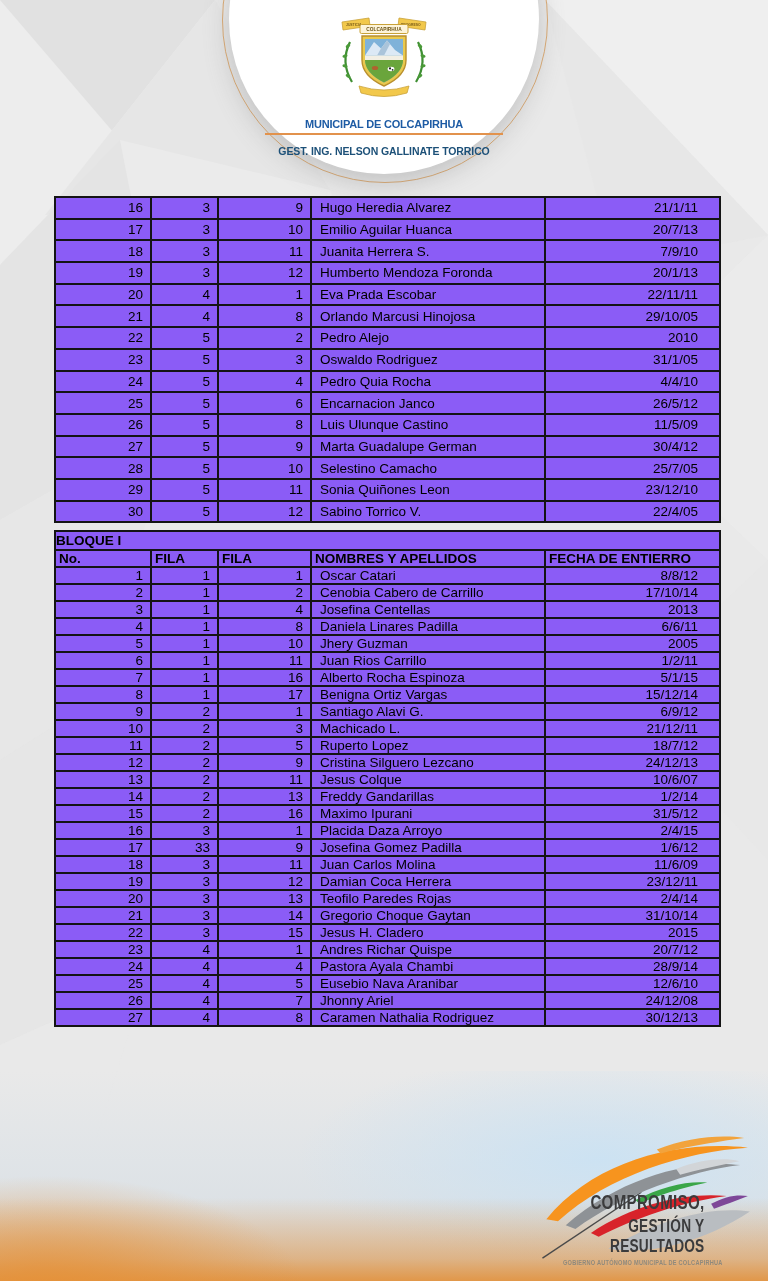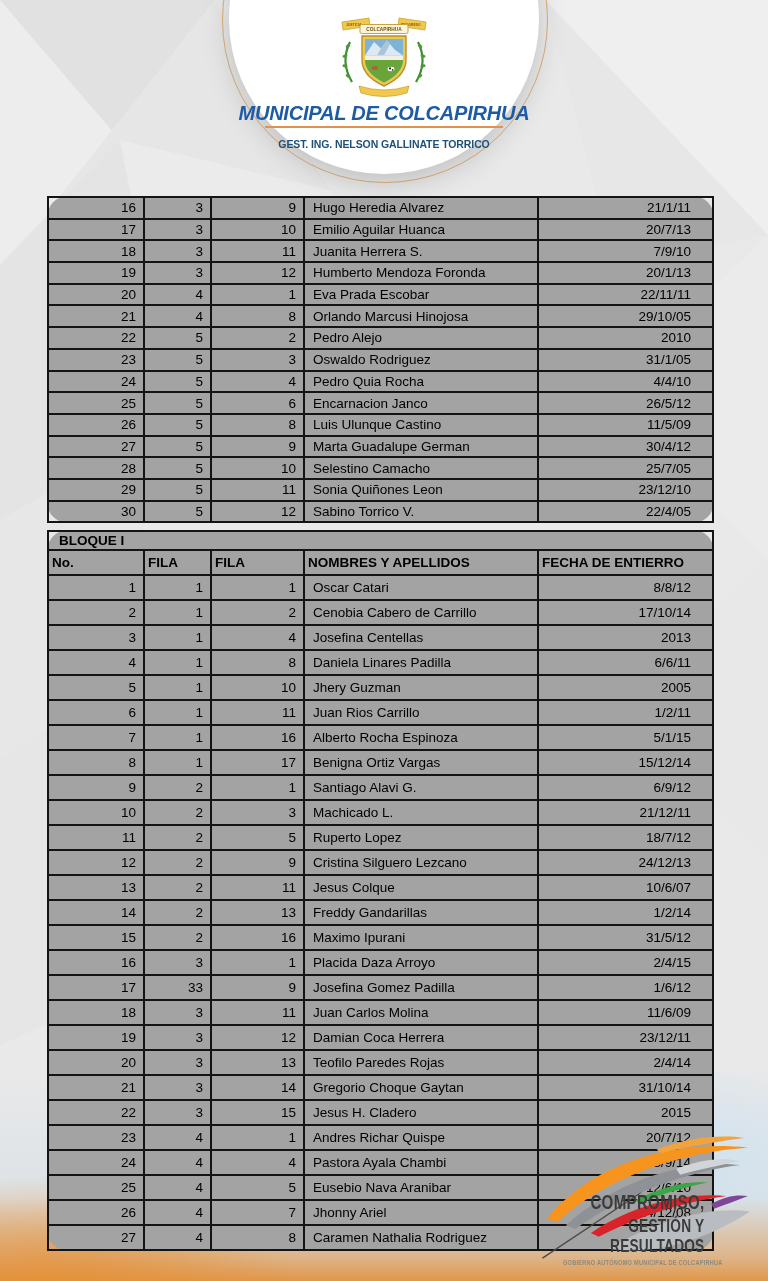--- a/index.html
+++ b/index.html
@@ -27,39 +27,39 @@
     position:absolute;left:222px;top:-143px;width:324px;height:324px;border-radius:50%;
     border:1.5px solid rgba(217,160,95,.85);z-index:1;background:transparent;
   }
   .circle{
     position:absolute;left:229px;top:-136px;width:310px;height:310px;border-radius:50%;
     background:#ffffff;box-shadow:0 10px 26px rgba(110,110,110,.30);z-index:1;
   }
   .header{position:absolute;left:234px;top:0;width:300px;z-index:2;text-align:center;}
   .crest{display:block;margin:14px auto 0 auto;}
   .org1{font-size:20px;font-weight:700;color:#1d5ba4;letter-spacing:-.2px;line-height:1;margin-top:3px;}
-  .org2{font-size:20px;font-weight:700;color:#1d5ba4;letter-spacing:-.2px;line-height:1;margin-top:3px;font-style:italic;}
+  .org2{font-size:11px;font-weight:700;color:#1d5ba4;letter-spacing:-.2px;line-height:1;margin-top:19px;}
   .rule{width:238px;height:2px;background:#e2924c;margin:3px auto 0 auto;}
   .gest{font-size:10.5px;font-weight:700;color:#1c5078;letter-spacing:-.1px;margin-top:10px;}
   
   .tbl{
-    position:absolute;left:47px;z-index:2;border-collapse:collapse;table-layout:fixed;
-    width:665px;background:#a3a3a3;font-size:13.5px;color:#000;border-radius:21px;
+    position:absolute;left:54px;z-index:2;border-collapse:collapse;table-layout:fixed;
+    width:665px;background:#8b5cf6;font-size:13.5px;color:#000;
   }
   .tbl td,.tbl th{border:2px solid #141414;overflow:hidden;white-space:nowrap;padding:0;}
   .t1{top:196px;}
   .t2{top:530px;}
   .t1 tr{height:21.7px;}
-  .t2 tr{height:25px;}
+  .t2 tr{height:17px;}
   .t2 thead tr.title-row{height:19px;}
   .tbl td.num{text-align:right;padding-right:7px;}
   .tbl td.name{text-align:left;padding-left:8px;}
   .tbl td.date{text-align:right;padding-right:21px;}
   .tbl th{font-weight:700;text-align:left;padding-left:3px;font-size:13.5px;}
-  .tbl th.block-title{padding-left:10px;}
+  .tbl th.block-title{padding-left:0;}
   
   .footer-logo{position:absolute;left:538px;top:1136px;z-index:2;}
   .slogan{position:absolute;left:541px;top:1191px;z-index:3;color:#3b3b3c;text-align:right;}
   .slogan .s1{font-size:21px;font-weight:700;letter-spacing:.4px;transform:scaleX(.72);transform-origin:0 0;line-height:1.05;}
   .slogan .s2{font-size:19px;font-weight:700;letter-spacing:.3px;transform:scaleX(.72);transform-origin:0 0;line-height:1.05;margin-top:3px;}
   .slogan .s3{font-size:7px;font-weight:700;color:#8f897c;letter-spacing:.3px;transform:scaleX(.8);transform-origin:0 0;margin-top:3px;}
 </style>
 </head>
 <body>
 

